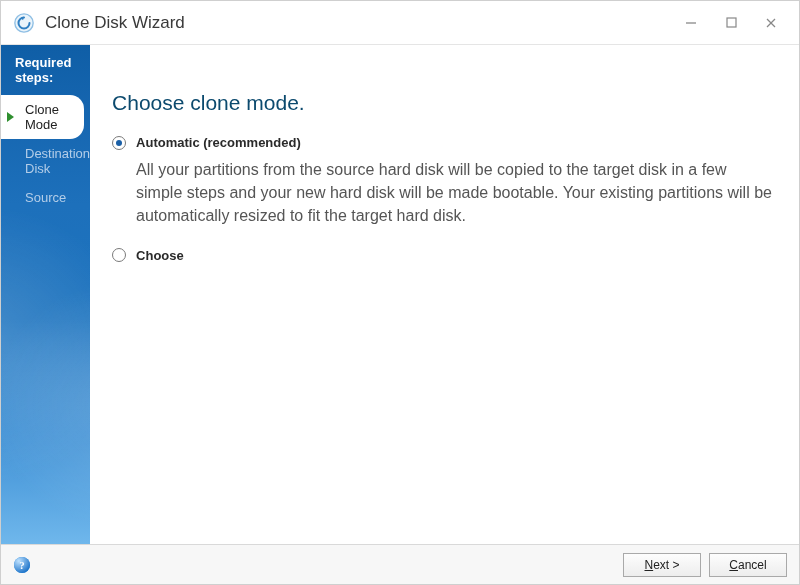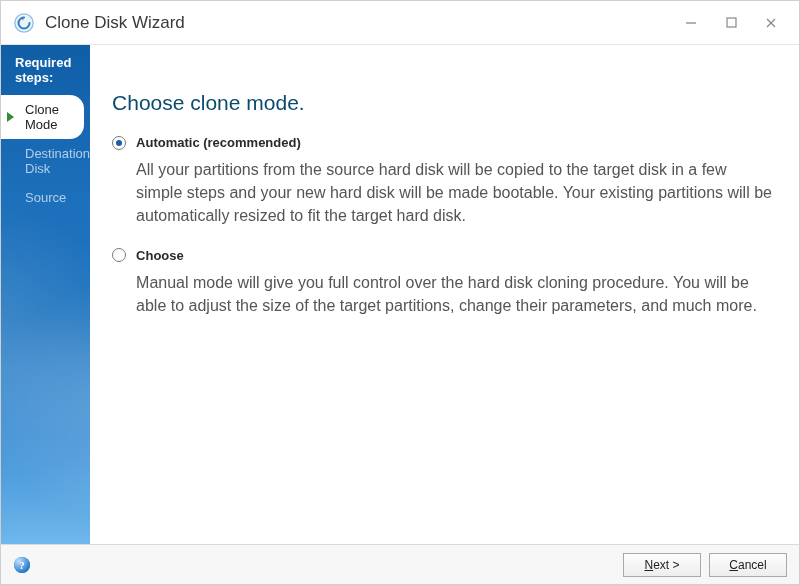--- a/index.html
+++ b/index.html
@@ -224,21 +224,20 @@
           <span class="option-title">Automatic (recommended)</span>
         </div>
         <div class="option-desc">All your partitions from the source hard disk will be copied to the target disk in a few simple steps and your new hard disk will be made bootable. Your existing partitions will be automatically resized to fit the target hard disk.</div>
       </div>
 
       <div class="option">
         <div class="option-row">
           <span class="radio"></span>
           <span class="option-title">Choose</span>
         </div>
-        <div class="option-desc">Manual mode will give you full control over the hard disk cloning procedure. You will be able to adjust the size of the target partitions, change their parameters, and much more.</div>
       </div>
     </div>
 
   </div>
 
   <div class="footer">
     <span class="help-icon">
       <svg viewBox="0 0 18 18" width="18" height="18">
         <circle cx="9" cy="9" r="8" fill="#2f8fe0"></circle>
         <circle cx="9" cy="9" r="8" fill="url(#g1)"></circle>

